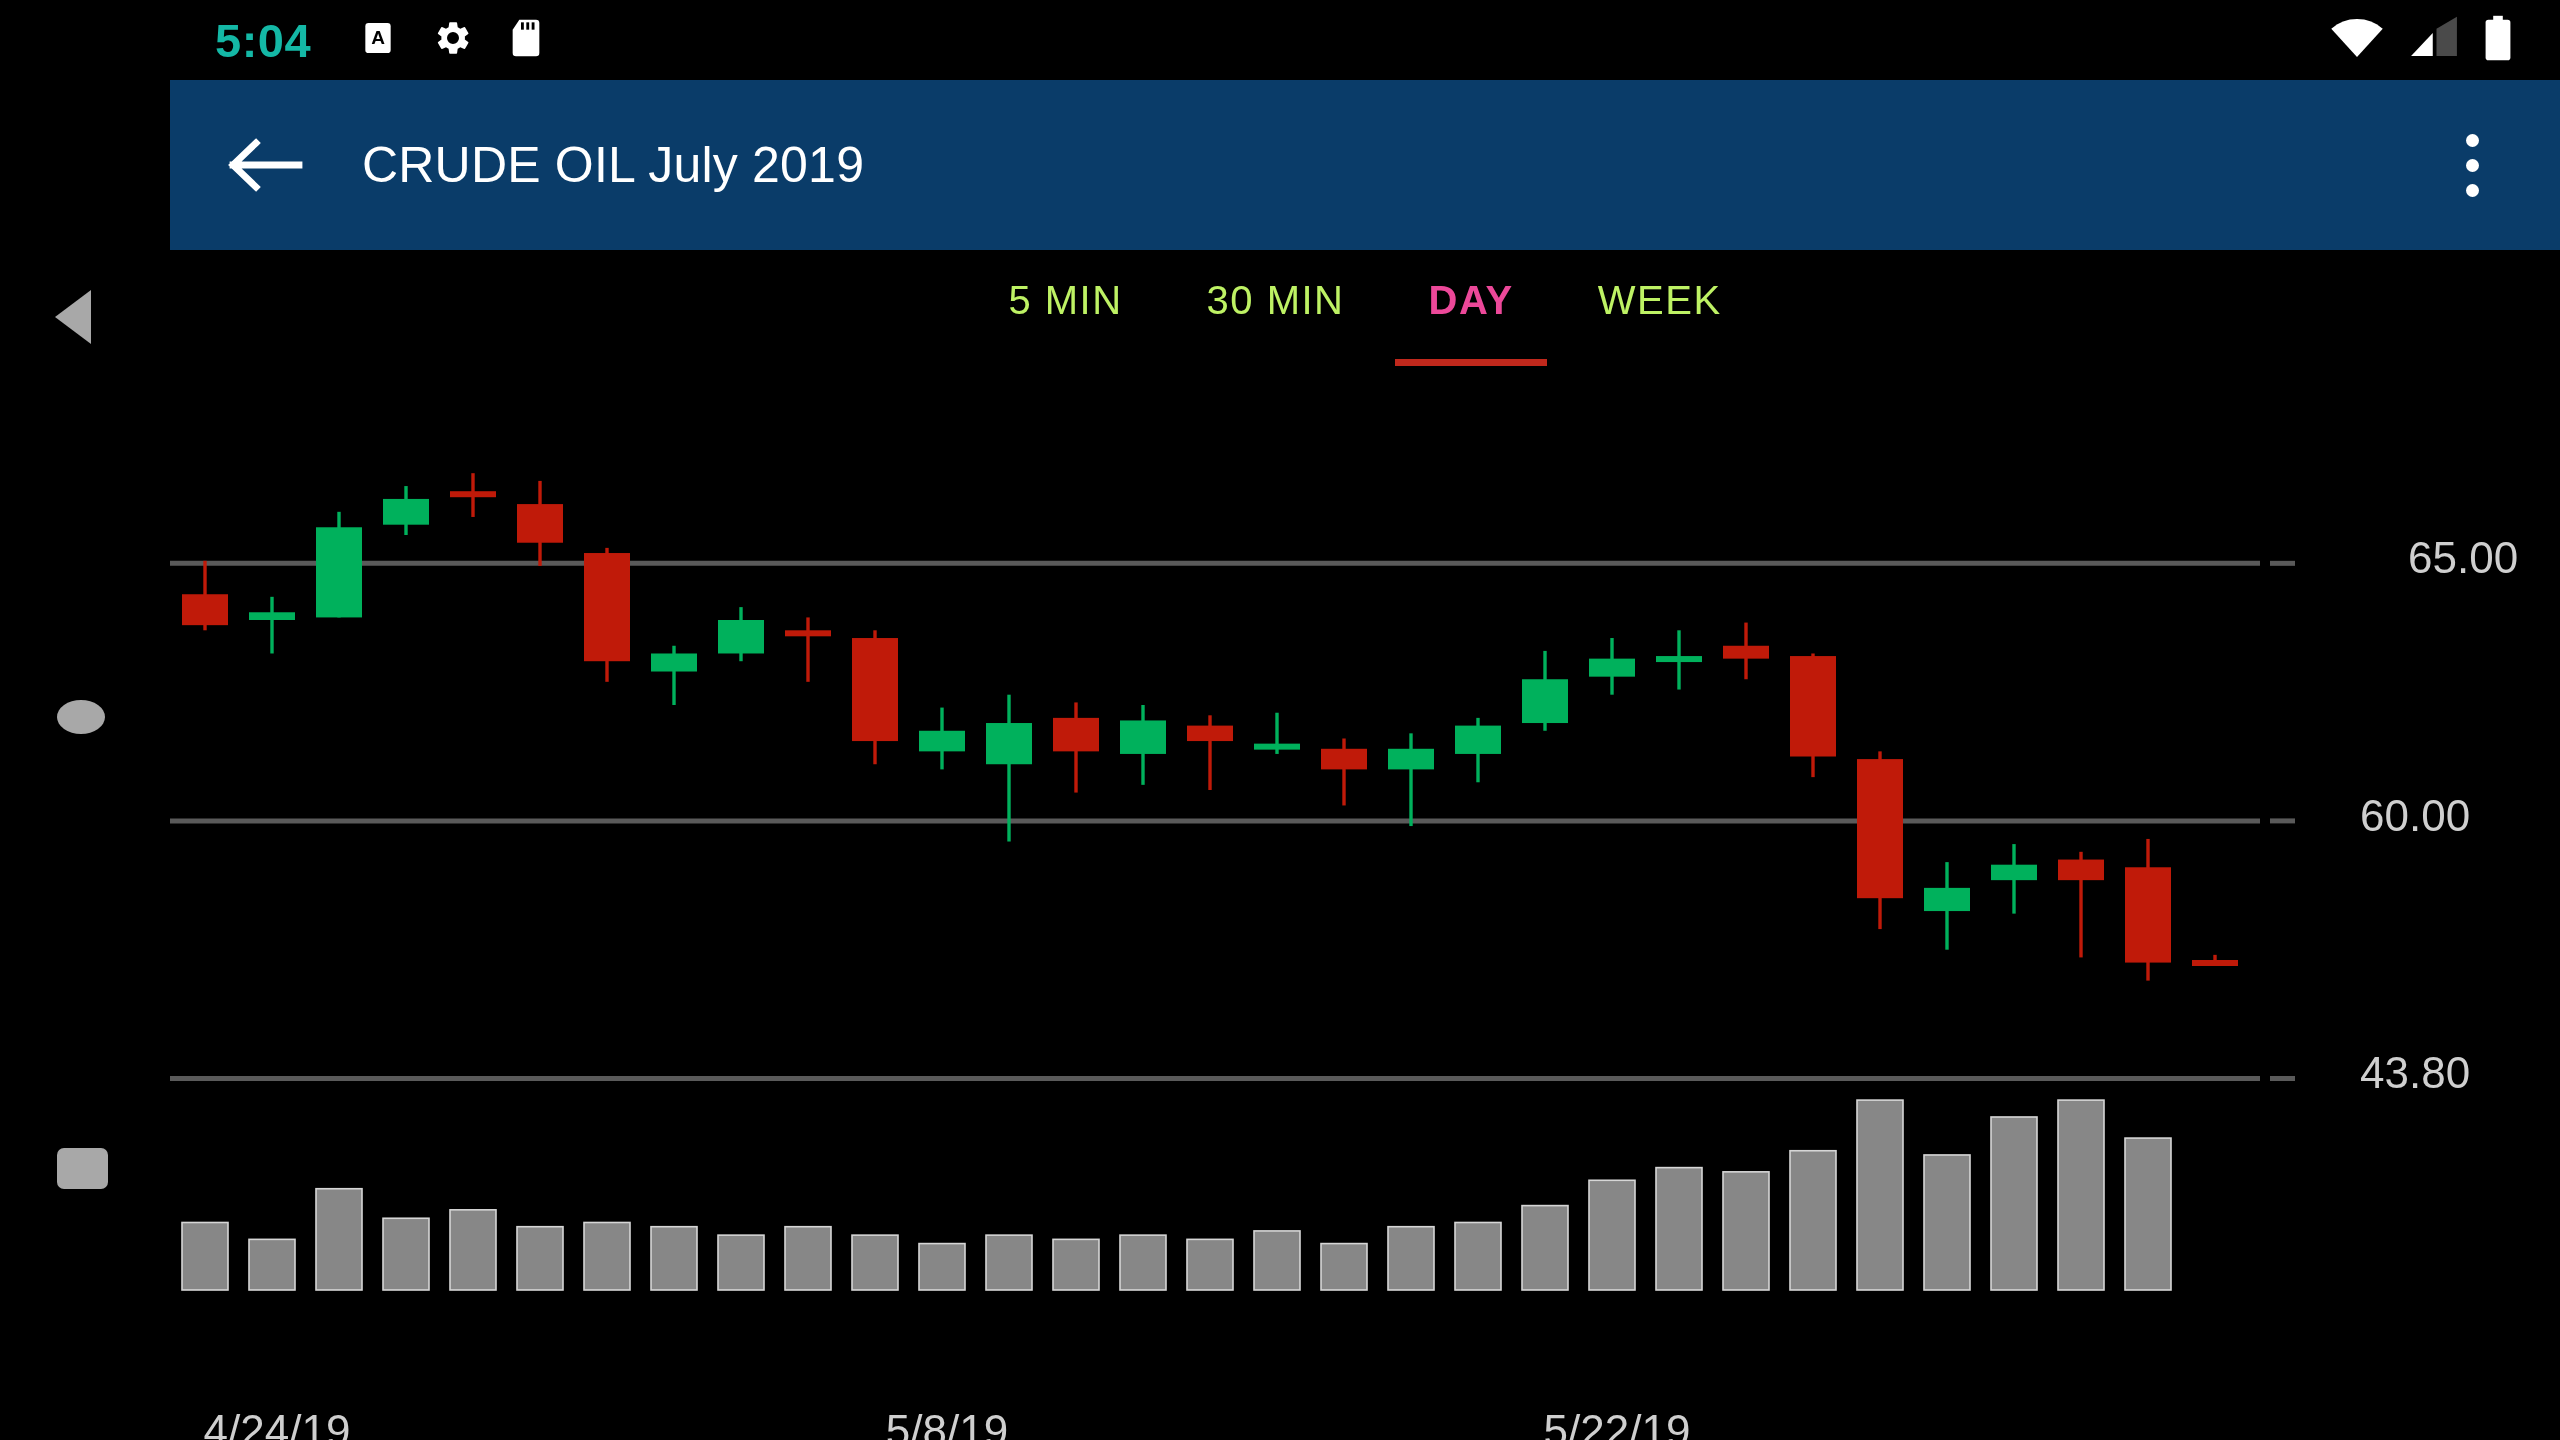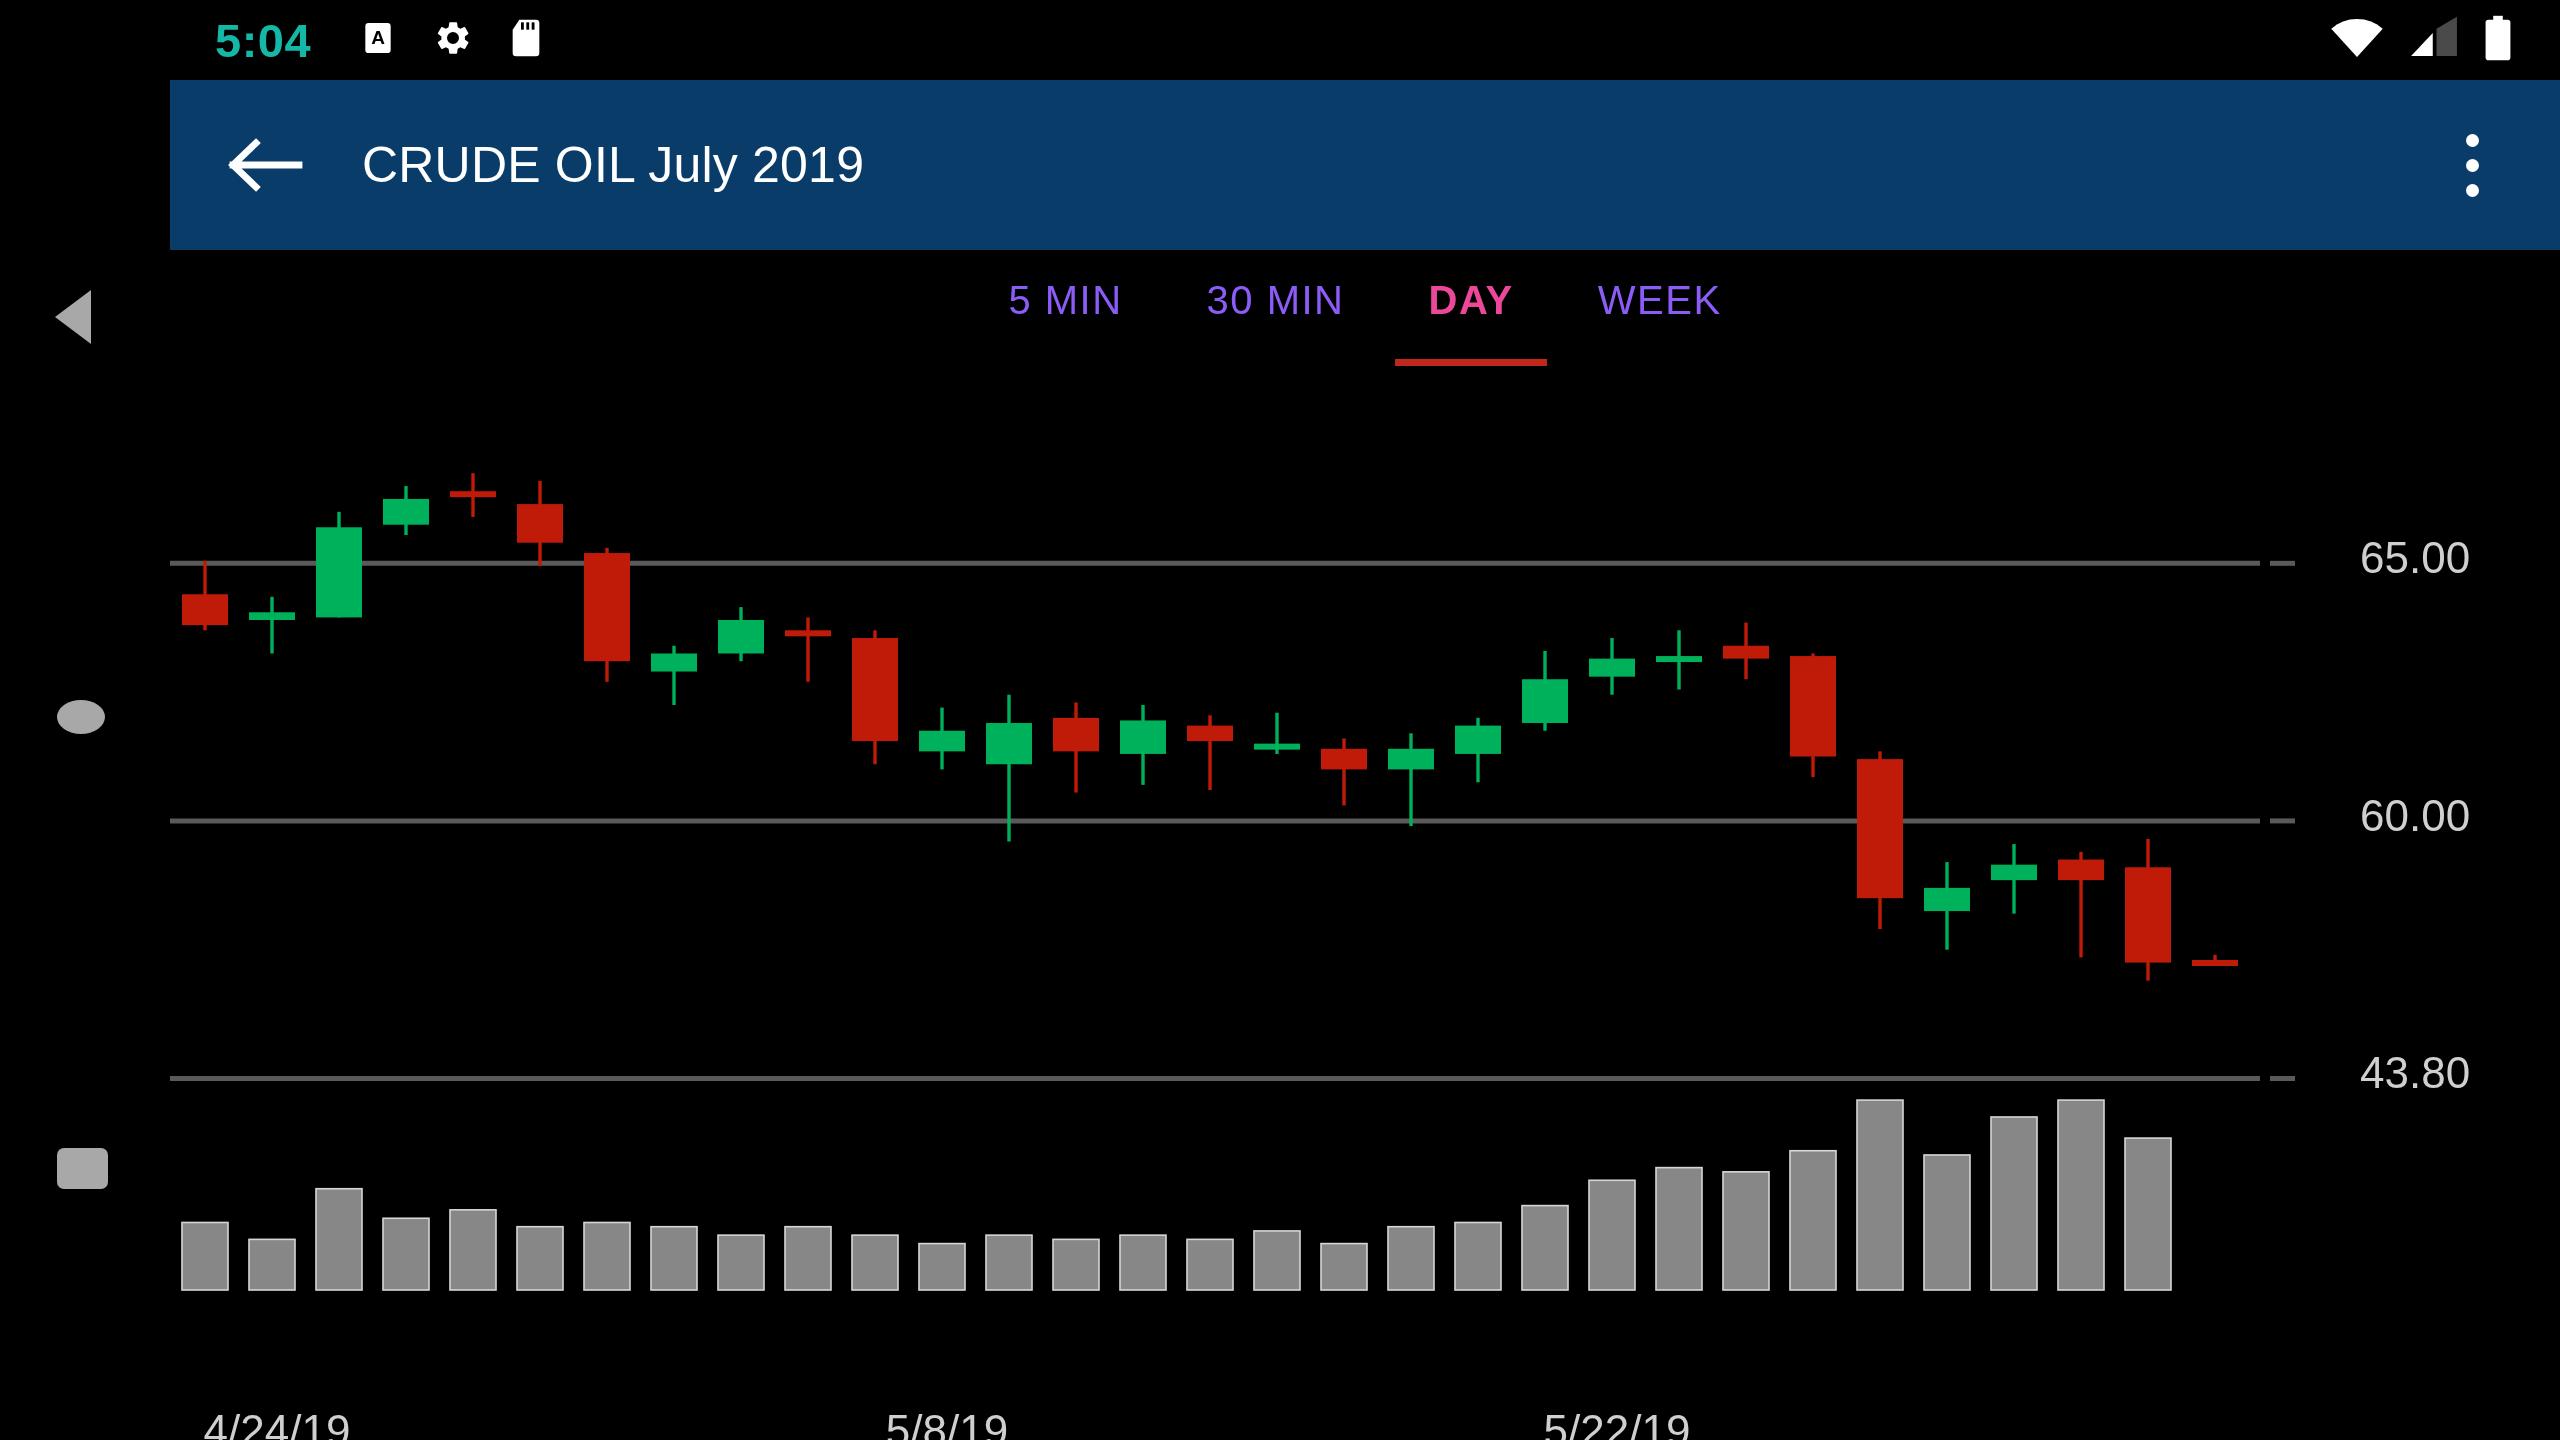--- a/index.html
+++ b/index.html
@@ -131,21 +131,21 @@
     display: flex;
     align-items: flex-start;
     justify-content: center;
     z-index: 3;
   }
   .tab {
     position: relative;
     padding: 28px 42px 0 42px;
     font-size: 40px;
     letter-spacing: 1.5px;
-    color: #8b5cf6;
+    color: #bef264;
     white-space: nowrap;
     cursor: pointer;
     text-align: center;
   }
   .tab.active { color: #ec4899; font-weight: bold; }
   .tab.active .tab-underline {
     position: absolute;
     left: 50%;
     transform: translateX(-50%);
     bottom: -43px;
@@ -413,19 +413,19 @@
       <rect x="1419" y="790.28" width="46" height="109.72" fill="#878787" stroke="#d6d6d6" stroke-width="1.6"></rect>
       <rect x="1486" y="777.62" width="46" height="122.38" fill="#878787" stroke="#d6d6d6" stroke-width="1.6"></rect>
       <rect x="1553" y="781.84" width="46" height="118.16000000000001" fill="#878787" stroke="#d6d6d6" stroke-width="1.6"></rect>
       <rect x="1620" y="760.74" width="46" height="139.26000000000002" fill="#878787" stroke="#d6d6d6" stroke-width="1.6"></rect>
       <rect x="1687" y="710.1" width="46" height="189.9" fill="#878787" stroke="#d6d6d6" stroke-width="1.6"></rect>
       <rect x="1754" y="764.96" width="46" height="135.04" fill="#878787" stroke="#d6d6d6" stroke-width="1.6"></rect>
       <rect x="1821" y="726.98" width="46" height="173.01999999999998" fill="#878787" stroke="#d6d6d6" stroke-width="1.6"></rect>
       <rect x="1888" y="710.1" width="46" height="189.9" fill="#878787" stroke="#d6d6d6" stroke-width="1.6"></rect>
       <rect x="1955" y="748.08" width="46" height="151.92" fill="#878787" stroke="#d6d6d6" stroke-width="1.6"></rect>
     </svg>
-<div class="ylabel" style="top: 143.333px;">65.00</div>
+<div class="ylabel" style="top: 143.333px; margin-left: 48px;">65.00</div>
     <div class="ylabel" style="top: 400.909px;">60.00</div>
     <div class="ylabel" style="top: 658.485px;">43.80</div>
     <div class="xlabel" style="left: 107px;">4/24/19</div>
     <div class="xlabel" style="left: 777px;">5/8/19</div>
     <div class="xlabel" style="left: 1447px;">5/22/19</div>
   </div>
 
 </body></html>

